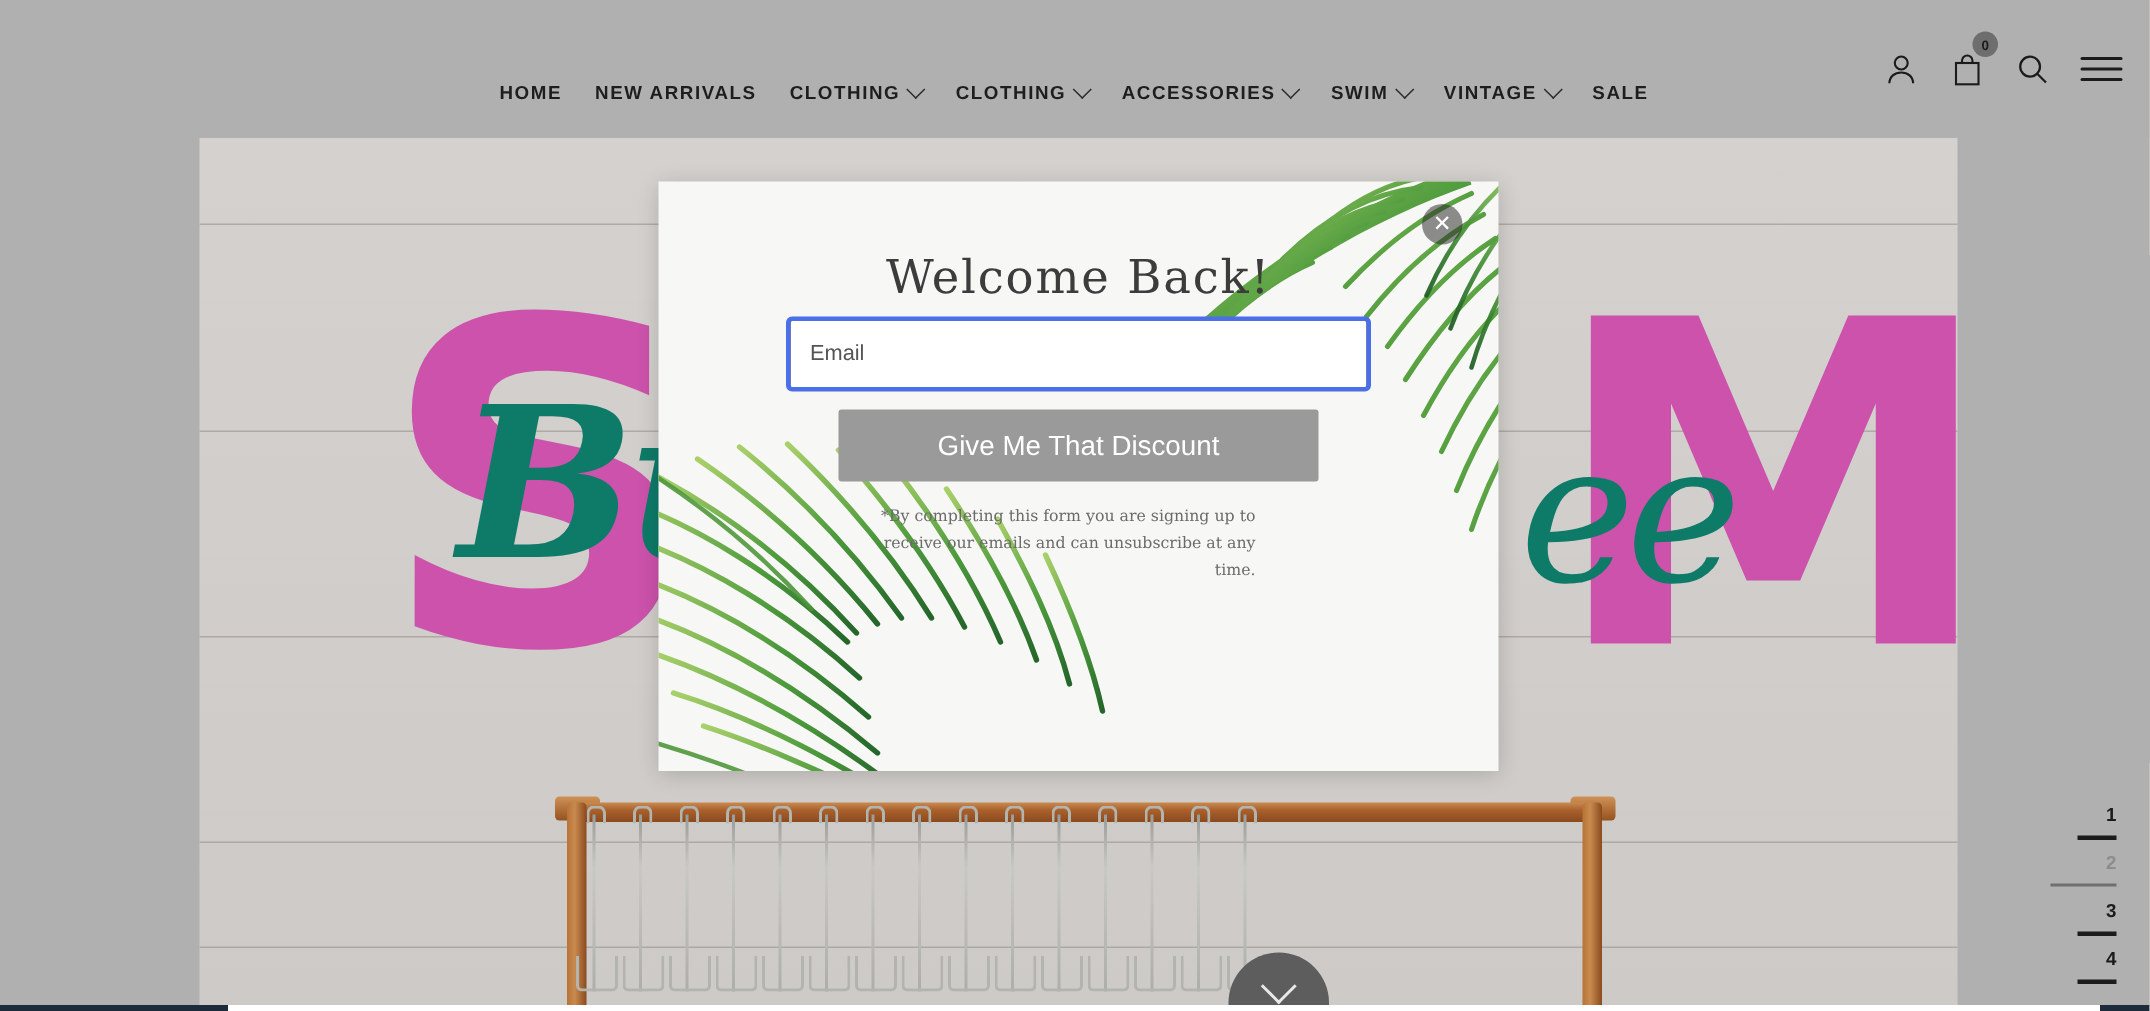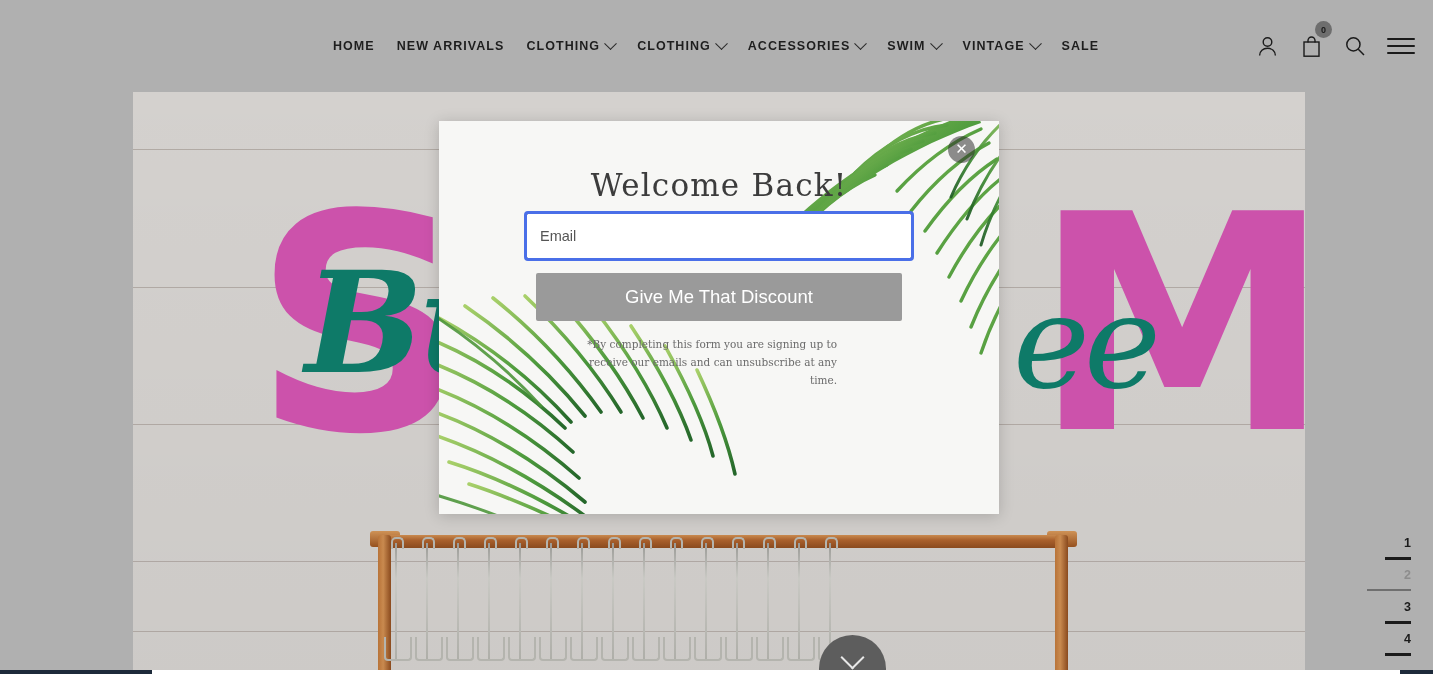--- a/index.html
+++ b/index.html
@@ -27,21 +27,21 @@
     font-family:"DejaVu Serif", serif;
     font-style:italic; font-weight:700;
     font-size:22px; line-height:17px;
     background:linear-gradient(100deg,#e08a4a 0%,#b4602c 45%,#7a3d1c 100%);
     -webkit-background-clip:text; background-clip:text;
     color:transparent; -webkit-text-fill-color:transparent;
     letter-spacing:-0.5px;
   }
   .logo-word.second { margin-left:2px; }
 
-  .nav { position:absolute; left:333px; top:0; height:92px;
+  .nav { position:absolute; left:333px; top:16px; height:92px;
          display:flex; align-items:center; gap:0; }
   .nav-item {
     display:flex; align-items:center; gap:6px;
     font-size:12.5px; font-weight:700; letter-spacing:1.05px;
     color:#1e1e1e; padding:0 0 0 0; margin-right:22px;
     cursor:pointer; white-space:nowrap;
   }
   .nav-item:last-child { margin-right:0; }
   .chev {
     display:inline-block; width:9px; height:9px;
@@ -224,21 +224,21 @@
     border:1px solid #0f172a;
     outline:3px solid #4a6fe8;
     outline-offset:-1px;
     font-size:14.5px; font-family:"Liberation Sans", sans-serif;
     color:#333; padding:0 13px;
     border-radius:2px;
   }
   .email-input::placeholder { color:#555; }
   .submit-btn {
     display:block; margin:14px auto 0;
-    width:366px; height:48px;
+    width:320px; height:48px;
     background:#9a9a9a; border:none; color:#ffffff;
     font-size:18.5px; font-family:"Liberation Sans", sans-serif;
     cursor:pointer; border-radius:2px;
   }
   .fineprint {
     margin:14px auto 0; width:272px;
     font-family:"DejaVu Serif", serif;
     font-size:10.5px; color:#6b6b6b; line-height:18px;
     text-align:right; padding-right:18px;
   }

